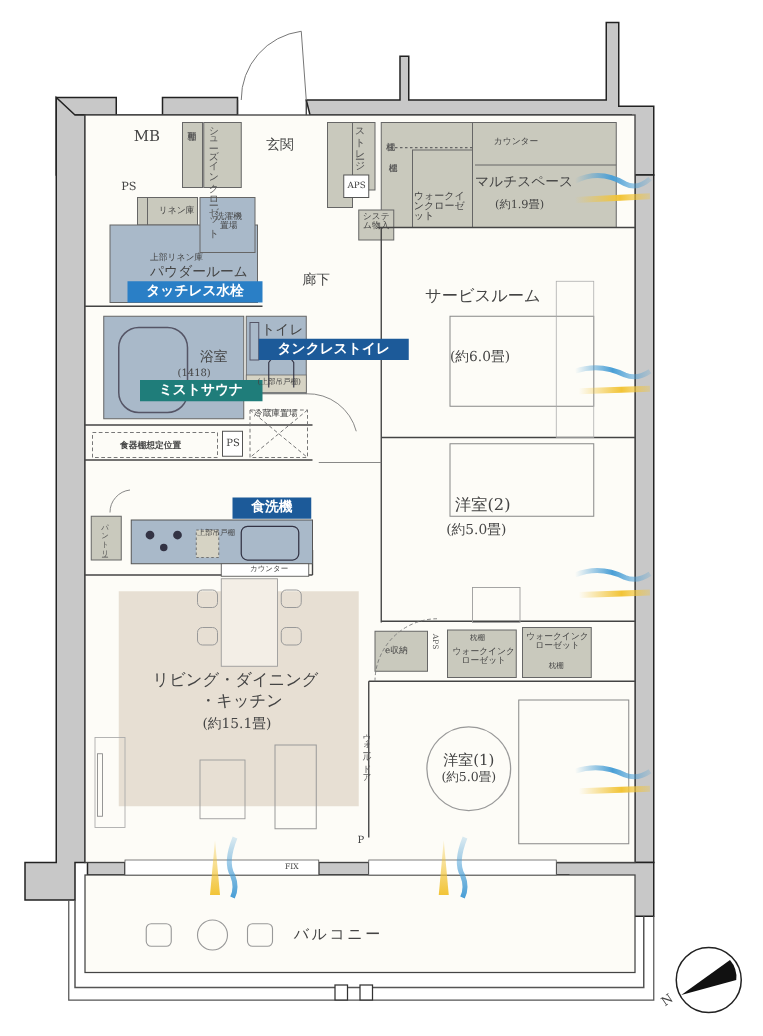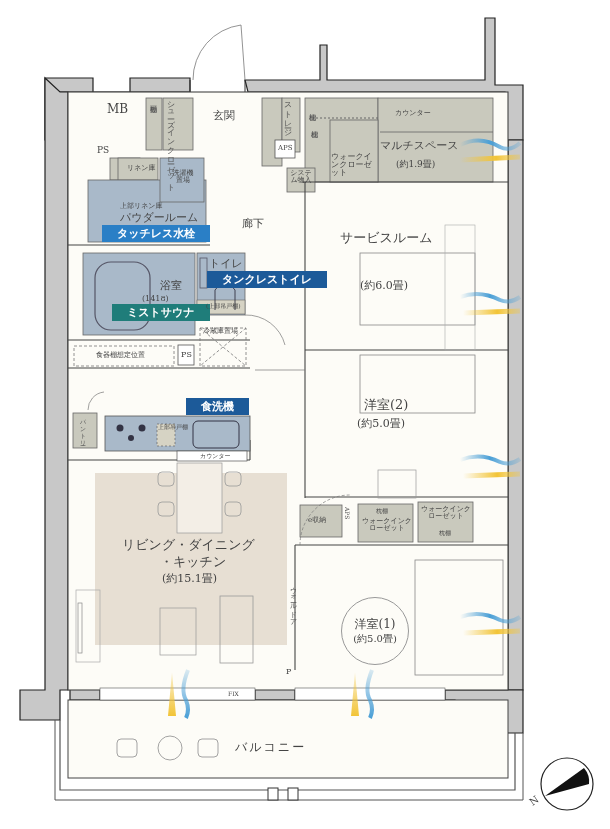--- a/index.html
+++ b/index.html
@@ -201,21 +201,21 @@
 <div class="tag tag-blue" style="left:102px;top:225px;">タッチレス水栓</div>
 <div class="lbl" style="left:242px;top:218px;font-size:11px;">廊下</div>
 
 <div class="lbl" style="left:160px;top:280px;font-size:11px;">浴室</div>
 <div class="lbl" style="left:142px;top:295px;font-size:8px;">(1418)</div>
 <div class="tag tag-teal" style="left:112px;top:304px;text-align:center;">ミストサウナ</div>
 <div class="lbl" style="left:209px;top:258px;font-size:11px;">トイレ</div>
 <div class="tag tag-navy" style="left:207px;top:271px;">タンクレストイレ</div>
 <div class="lbl" style="left:206px;top:303px;font-size:6px;">(上部吊戸棚)</div>
 <div class="lbl" style="left:203px;top:328px;font-size:7px;text-align:right;">冷蔵庫置場</div>
-<div class="lbl" style="left:96px;top:352px;font-size:7px;">食器棚想定位置</div>
+<div class="lbl" style="left:96px;top:352px;font-size:7px;font-weight:bold;">食器棚想定位置</div>
 <div class="lbl" style="left:181px;top:351px;font-size:8px;">PS</div>
 
 <div class="tag tag-navy" style="left:152px;top:398px;margin-left:34px;">食洗機</div>
 <div class="vlbl" style="left:80px;top:415px;font-size:6px;">パントリー</div>
 <div class="lbl" style="left:158px;top:424px;font-size:6px;">上部吊戸棚</div>
 <div class="lbl" style="left:200px;top:453px;font-size:6px;">カウンター</div>
 
 <div class="lbl" style="left:340px;top:231px;font-size:13px;">サービスルーム</div>
 <div class="lbl" style="left:360px;top:260px;font-size:11px;margin-top:20px;">(約6.0畳)</div>
 <div class="lbl" style="left:364px;top:398px;font-size:13px;">洋室(2)</div>
@@ -226,21 +226,21 @@
 <div class="lbl" style="left:162px;top:573px;font-size:11px;">(約15.1畳)</div>
 
 <div class="lbl" style="left:308px;top:517px;font-size:7px;">e収納</div>
 <div class="vlbl" style="left:344px;top:507px;font-size:6px;">APS</div>
 <div class="lbl" style="left:376px;top:508px;font-size:6px;">枕棚</div>
 <div class="lbl" style="left:360px;top:518px;font-size:7px;width:54px;white-space:normal;text-align:center;">ウォークインクローゼット</div>
 <div class="lbl" style="left:420px;top:506px;font-size:7px;width:52px;white-space:normal;text-align:center;">ウォークインクローゼット</div>
 <div class="lbl" style="left:439px;top:530px;font-size:6px;">枕棚</div>
 <div class="vlbl" style="left:289px;top:582px;font-size:7px;">ウォールドア</div>
 
-<div class="circle-lbl" style="left:341px;top:597px;width:66px;height:66px;">
+<div class="circle-lbl" style="left:341px;top:581px;width:66px;height:66px;">
   <span class="lbl" style="position:static;font-size:12px;">洋室(1)</span>
   <span class="lbl" style="position:static;font-size:10px;margin-top:4px;">(約5.0畳)</span>
 </div>
 
 <div class="lbl" style="left:286px;top:668px;font-size:8px;">P</div>
 <div class="lbl" style="left:228px;top:691px;font-size:6px;">FIX</div>
 <div class="lbl" style="left:235px;top:741px;font-size:12px;letter-spacing:2px;text-align:right;">バルコニー</div>
 <div class="lbl" style="left:530px;top:796px;font-size:10px;transform:rotate(-35deg);">N</div>
 
 </body></html>

